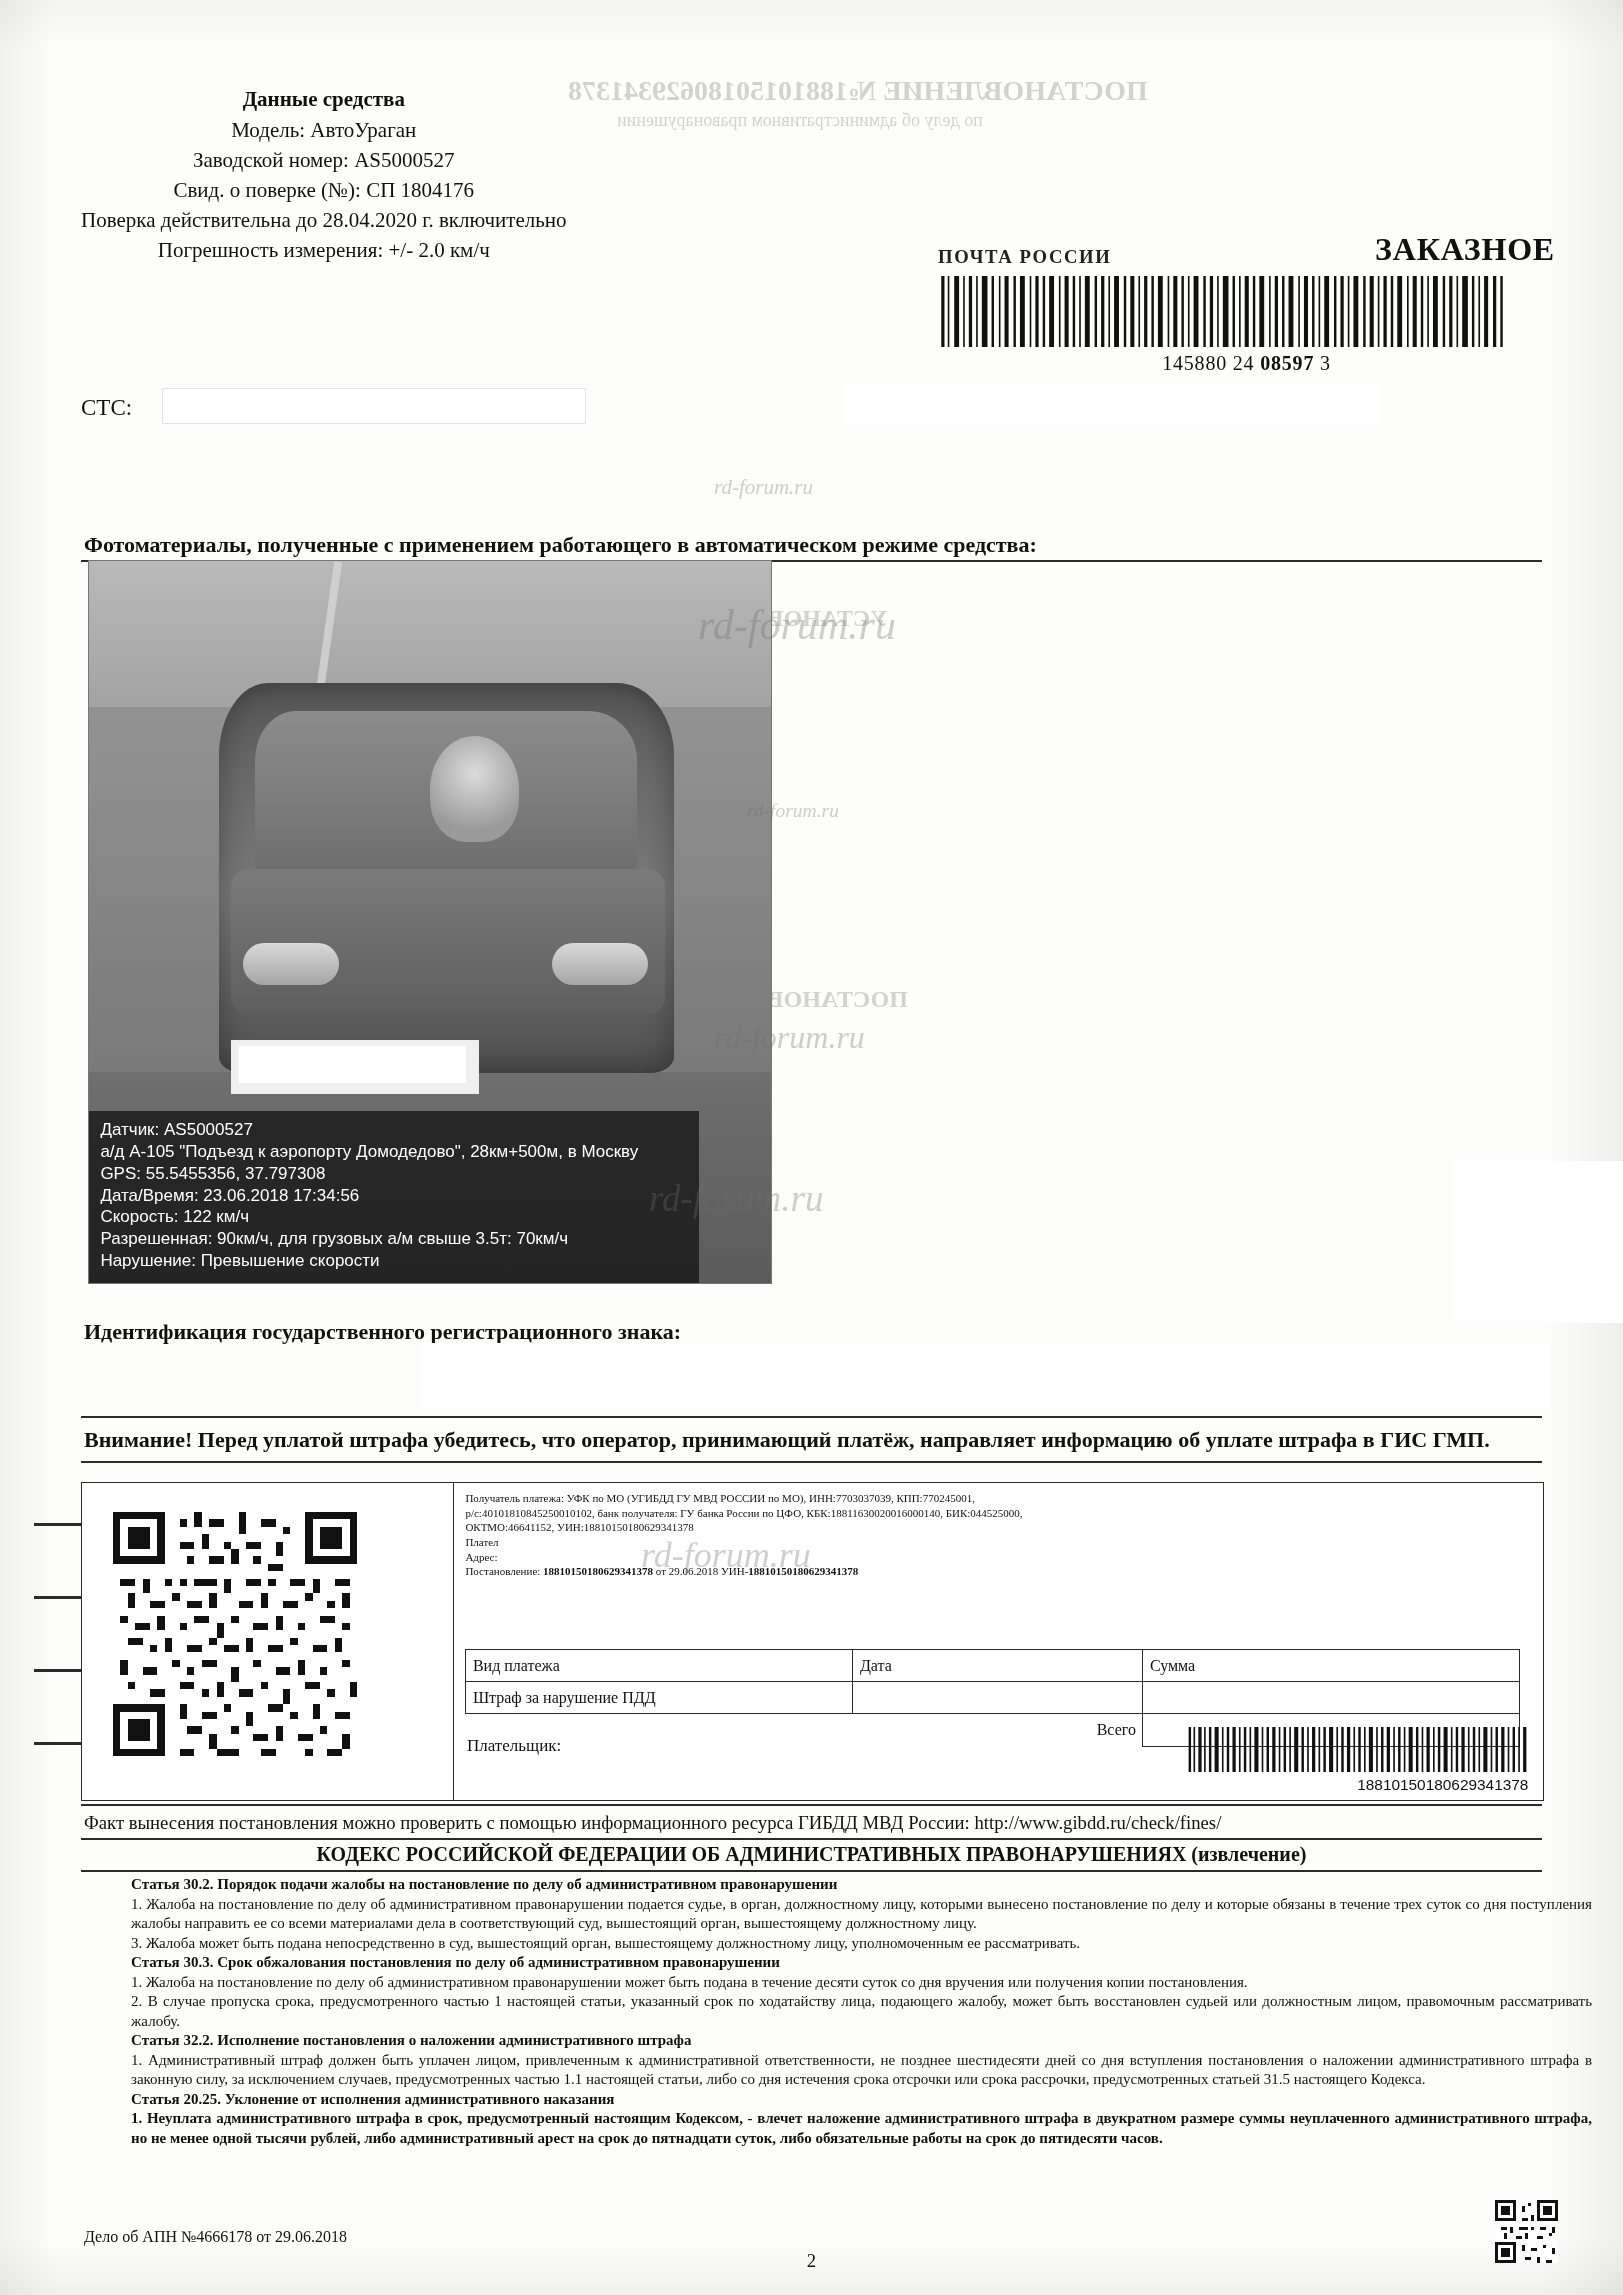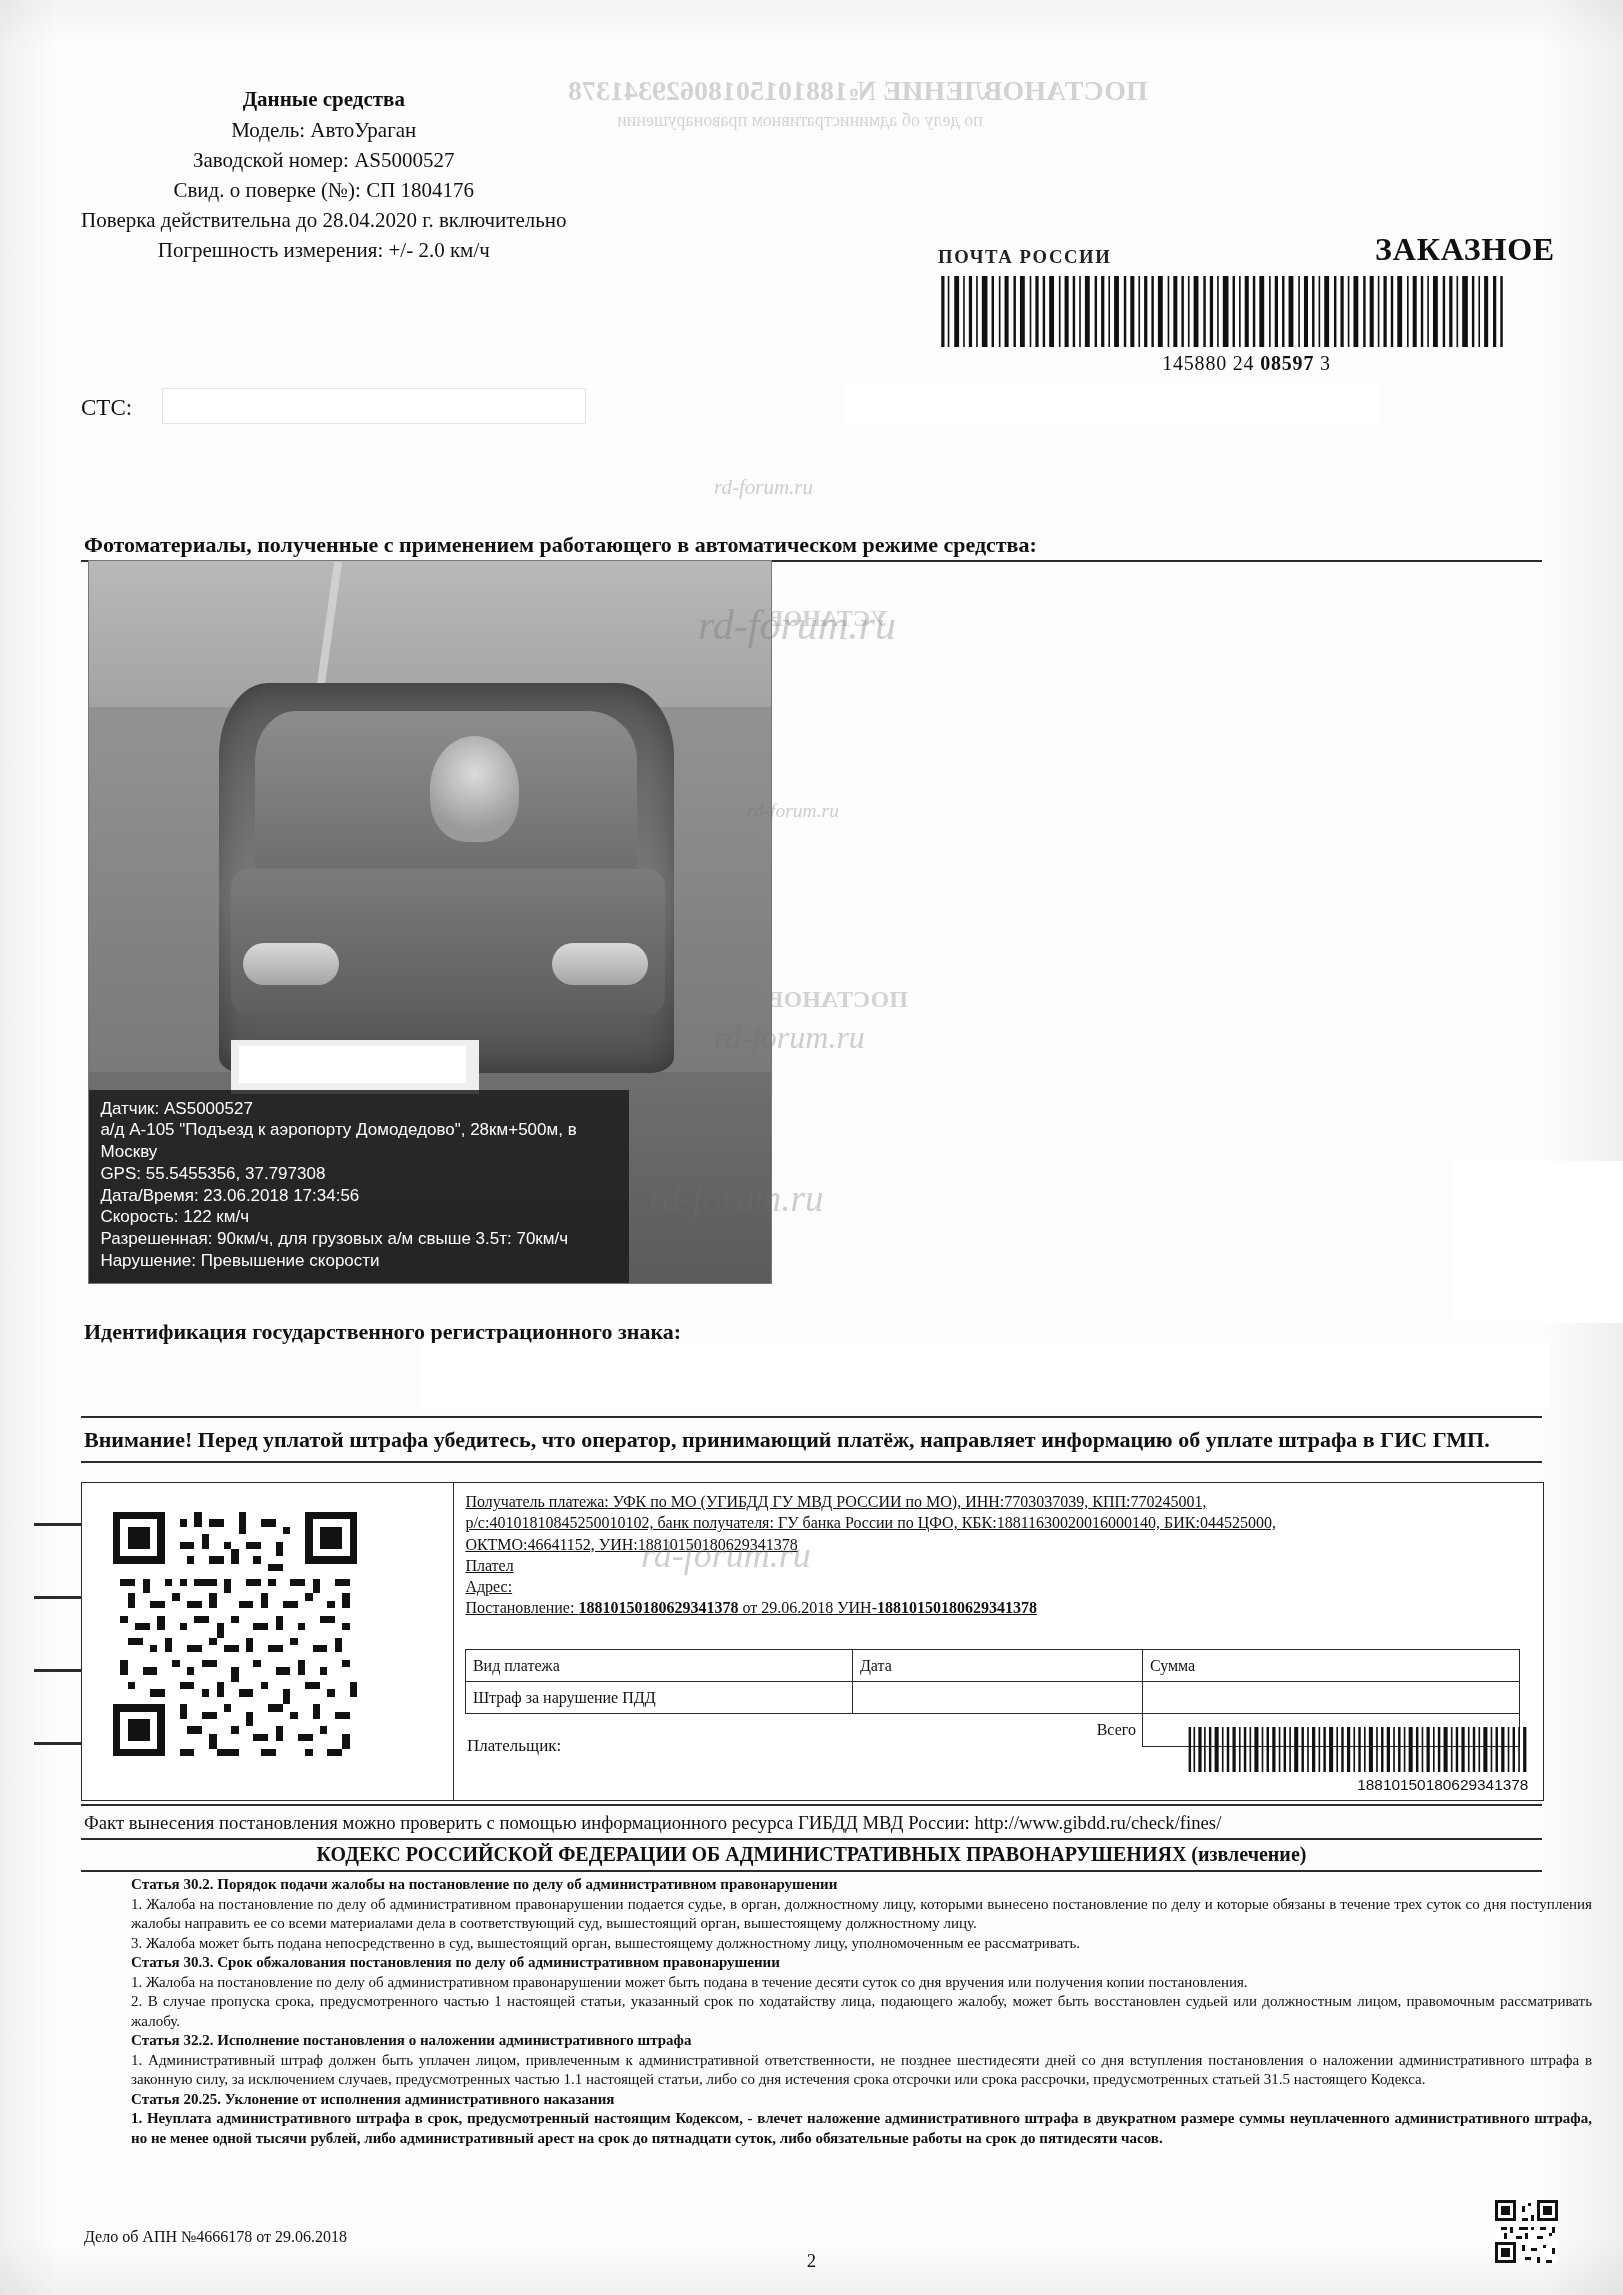--- a/index.html
+++ b/index.html
@@ -86,33 +86,33 @@
     border-radius:41px 49px 11.4px 11.4px / 49px 49px 8px 8px;
     opacity:.95;
   }
   .driver{position:absolute; left:341px; top:175px; width:89px; height:106px;background:radial-gradient(circle at 50% 35%, #dcdcdc, #9a9a9a 70%); border-radius:50% 50% 40% 40%;}
   .hood{position:absolute; left:142px; top:308px; width:434px; height:146px; background:linear-gradient(180deg,#7b7b7b,#5e5e5e); border-radius:18px;}
   .headlight{position:absolute; width:96px; height:42px; background:linear-gradient(180deg,#d9d9d9,#a5a5a5); border-radius:21px; top:382px;}
   .plate-box{position:absolute; left:142px; top:479px; width:244px; height:50px; border:2.4px solid #eee; background:#efefef;}
   .plate-white{position:absolute; left:150px; top:485px; width:227px; height:37px; background:#fff;}
 
   .ovl{
-    position:absolute; left:0; bottom:0; width:540px; padding:8px 11.4px 11.4px 11.4px;
+    position:absolute; left:0; bottom:0; width:610px; padding:8px 11.4px 11.4px 11.4px;
     box-sizing:border-box;
     background:rgba(25,25,25,0.82);
     color:#fff; font-family:"Liberation Sans", sans-serif; font-size:17px; line-height:1.28;
   }
   .ovl div{white-space:normal;}
 
   
   .pay-outer{position:absolute; left:81px; top:1482px; width:1461px; height:317px;}
   .pay-left{position:absolute; left:0; top:0; width:372px; height:317px; border:1.6px solid #2b2b2b; border-right:none; background:#fff;}
   .pay-right{position:absolute; left:372px; top:0; width:1089px; height:317px; border:1.6px solid #2b2b2b; background:#fff;}
   .qr{position:absolute; left:31px; top:29px; width:244px; height:244px;}
-  .recv{padding:8px 11.4px; font-size:16px; line-height:1.33; font-family:"Liberation Serif", serif;text-decoration:underline;}
+  .recv{padding:8px 11.4px; font-size:11px; line-height:1.33; font-family:"Liberation Serif", serif;}
   .tbl{position:absolute; left:11.4px; top:166px; width:1055px; border-collapse:collapse; font-size:16px;}
   .tbl td{border:0.8px solid #2b2b2b; height:28px; padding:1.6px 6.5px;margin-top:20px;}
   .payer{position:absolute; left:13px; top:253px; font-size:17px;}
   .code128{position:absolute; right:14.6px; bottom:28px; width:341px; height:45px;}
   .code128-num{position:absolute; right:14.6px; bottom:6.5px; font-size:15.4px; font-family:"Liberation Sans", sans-serif;}
 
   .ticks{position:absolute; left:23px; width:52px; height:3.2px; background:#2b2b2b;}
 
   .fact{position:absolute; left:84px; top:1812px; font-size:18.7px;}
   .kodeks-h{position:absolute; width:1623px; text-align:center; top:1843px; font-size:20px; font-weight:bold;}

